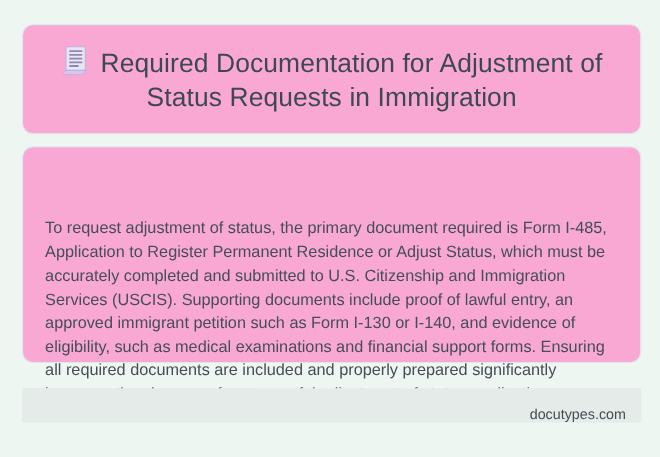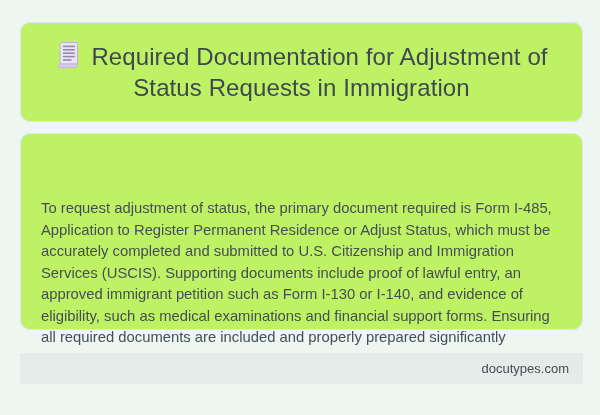--- a/index.html
+++ b/index.html
@@ -8,21 +8,21 @@
     background: #edf6f1;
     font-family: "Liberation Sans", sans-serif;
     position: relative;
     overflow: hidden;
   }
   .page { position: absolute; inset: 0; }
   .card {
     position: absolute;
     left: 20px;
     width: 563px;
-    background: #bef264;
+    background: #f9a8d4;
     border: 1px solid #e0e5ee;
     border-radius: 10px;
   }
   .title-card {
     top: 22px;
     height: 100px;
     display: flex;
     align-items: center;
     justify-content: center;
     padding: 0 26px;
@@ -55,21 +55,21 @@
   }
   .footer-bar {
     position: absolute;
     left: 20px;
     top: 353px;
     width: 563px;
     height: 31px;
     background: #e4ebe8;
     border-radius: 2px;
     display: flex;
-    align-items: center;
+    align-items: flex-end;
     justify-content: flex-end;
     padding: 0 14px;
   }
   .site-text {
     font-size: 13px;
     color: #454d53;
   }
 </style>
 </head>
 <body>

